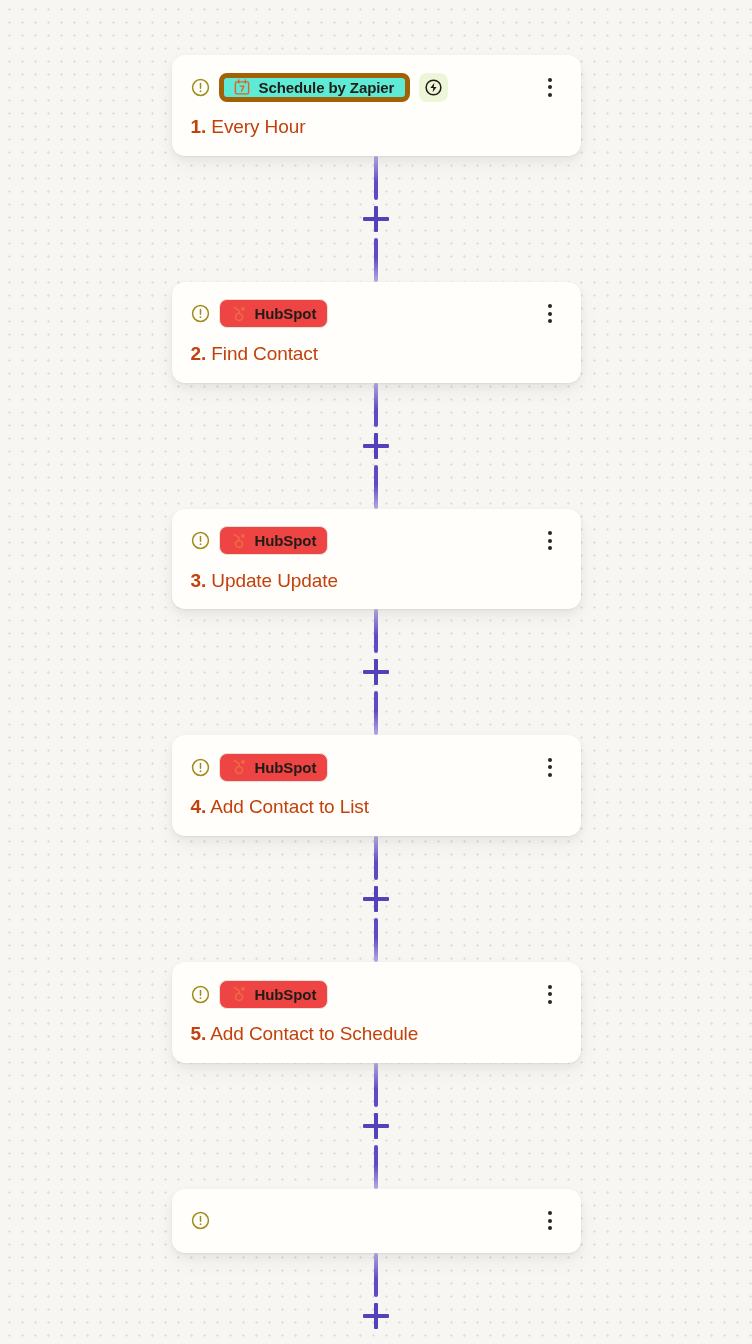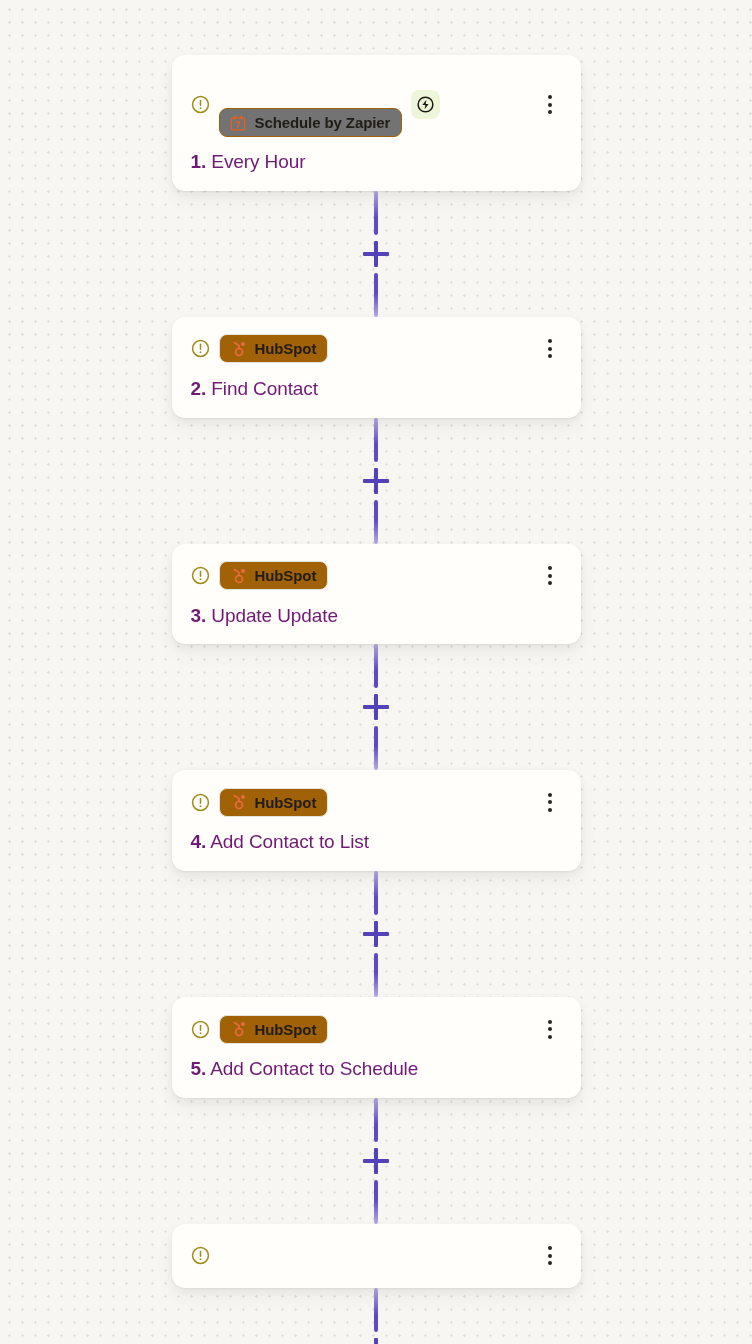--- a/index.html
+++ b/index.html
@@ -54,21 +54,21 @@
     display: flex;
     align-items: center;
     gap: 9px;
     min-height: 30px;
   }
 
   .card-title {
     margin-top: 13px;
     font-size: 19px;
     letter-spacing: -0.1px;
-    color: #701a75;
+    color: #c2410c;
     line-height: 1.25;
     white-space: nowrap;
   }
   .card-title .num {
     font-weight: 700;
   }
   .card-title .label {
     font-weight: 400;
   }
 
@@ -88,26 +88,25 @@
     height: 29px;
     padding: 0 11px 0 9px;
     border-radius: 8px;
     font-size: 15px;
     font-weight: 700;
     letter-spacing: -0.1px;
     color: #201d17;
     white-space: nowrap;
   }
   .app-badge.zapier-app {
-    background: #737373;
-    border: 1px solid #a16207;
-    margin-top: 36px;
+    background: #5eead4;
+    border: 5px solid #a16207;
   }
   .app-badge.plain-app {
-    background: #a16207;
+    background: #ef4444;
     border: 1px solid #e6e3da;
   }
   .app-badge svg { display: block; flex: 0 0 auto; }
 
   
   .bolt-chip {
     width: 29px;
     height: 29px;
     border-radius: 8px;
     background: #eef6d9;

